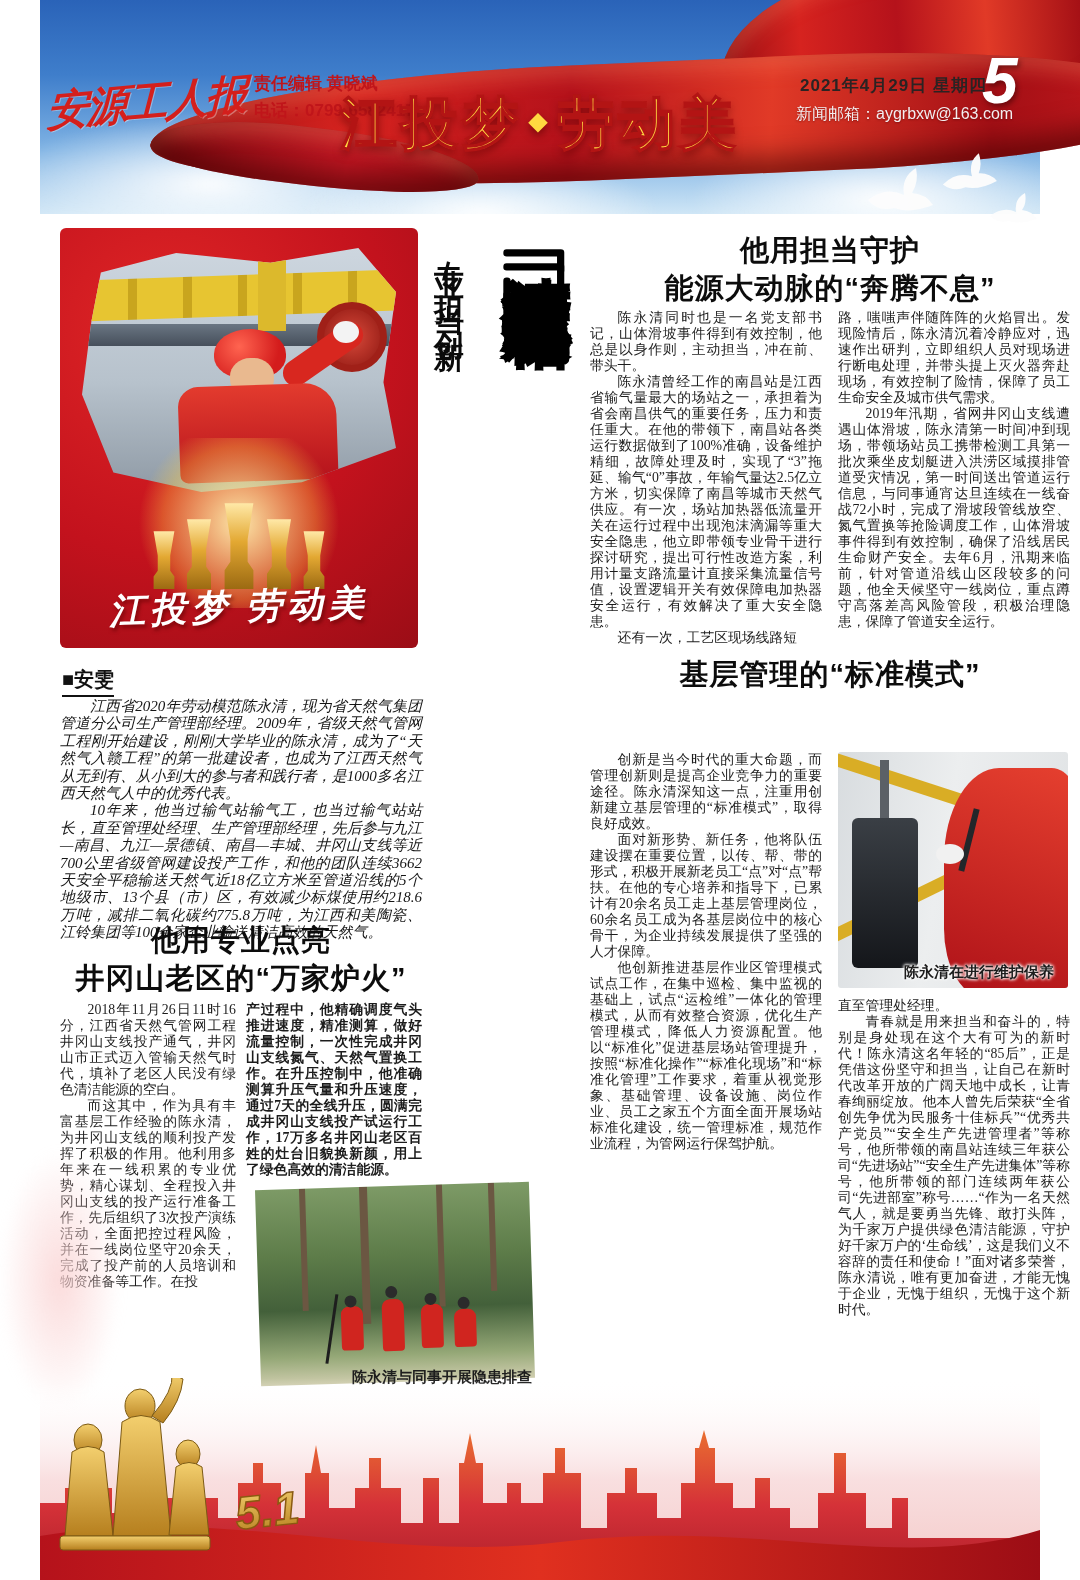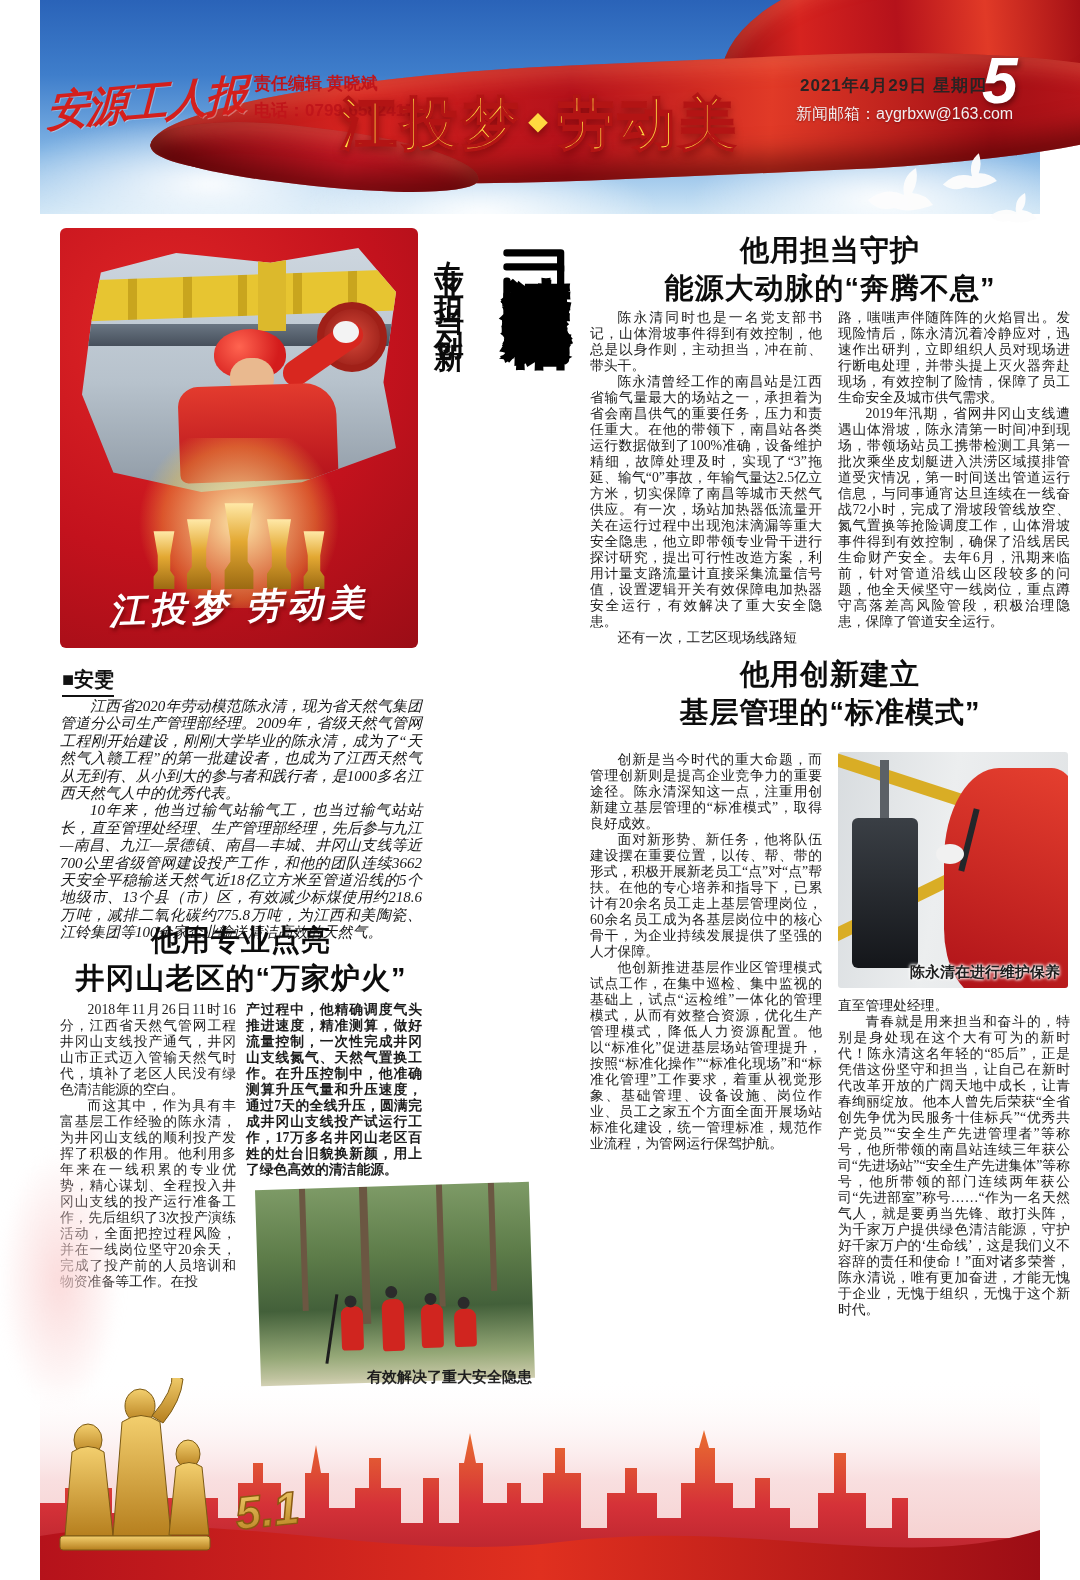--- a/index.html
+++ b/index.html
@@ -76,21 +76,21 @@
   .photoC{left:838px;top:752px;width:230px;height:236px;overflow:hidden;border-radius:3px;
           background:linear-gradient(100deg,#d8dcdf 0%,#eceeef 45%,#dfe2e4 100%);}
   .frameY{position:absolute;height:13px;width:320px;background:#d9ad25;}
   .machine{position:absolute;left:14px;top:66px;width:66px;height:150px;border-radius:6px;
           background:linear-gradient(#3a3f45,#14161a);}
   .machine-rod{position:absolute;left:42px;top:8px;width:9px;height:66px;background:#5b6066;}
   .workerC{position:absolute;right:-14px;top:16px;width:138px;height:230px;border-radius:40% 22% 10% 30%;
           background:linear-gradient(200deg,#e6402f,#ad1118);}
   .gloveC{position:absolute;right:104px;top:92px;width:28px;height:20px;background:#f1f1f1;border-radius:50%;}
   .toolC{position:absolute;right:96px;top:56px;width:6px;height:64px;background:#23262a;transform:rotate(14deg);}
-  .capC{position:absolute;right:8px;bottom:6px;text-shadow:0 0 3px #fff,0 0 3px #fff,0 0 4px #fff;margin-top:32px;}
+  .capC{position:absolute;right:14px;bottom:6px;text-shadow:0 0 3px #fff,0 0 3px #fff,0 0 4px #fff;margin-top:32px;}
   .photoA{left:258px;top:1186px;width:274px;height:196px;transform:rotate(-1.8deg);overflow:hidden;
           box-shadow:0 0 0 2px rgba(255,255,255,.8);
           background:linear-gradient(180deg,#7d9a66 0%,#5d7c49 35%,#43603a 62%,#95a877 86%,#cfcdae 100%);}
   .trunk{position:absolute;top:0;width:6px;height:62%;background:#6b5742;}
   .figA{position:absolute;bottom:17%;width:22px;height:44px;border-radius:8px 8px 4px 4px;background:#d0251f;}
   .headA{position:absolute;width:12px;height:12px;border-radius:50%;background:#2b2b2b;}
   .stick{position:absolute;bottom:10%;width:3px;height:70px;background:#1e1e1e;transform:rotate(10deg);}
   .capA{left:300px;top:1368px;width:232px;text-align:right;}
 
   .soft-pink{background:radial-gradient(closest-side,rgba(250,210,210,.8),rgba(250,220,215,0));filter:blur(6px);}
@@ -176,41 +176,40 @@
     <div class="stick" style="left:26%;"></div>
     <div class="figA" style="left:30%;"></div>
     <div class="figA" style="left:45%;height:52px;bottom:16%;"></div>
     <div class="figA" style="left:59%;"></div>
     <div class="figA" style="left:71%;height:38px;"></div>
     <div class="headA" style="left:31.5%;bottom:39%;"></div>
     <div class="headA" style="left:46.5%;bottom:43%;"></div>
     <div class="headA" style="left:60.5%;bottom:39%;"></div>
     <div class="headA" style="left:72.5%;bottom:36%;"></div>
   </div>
-  <div class="abs photo-cap capA">有效解决了重大安全隐患</div>
+  <div class="abs photo-cap capA">陈永清与同事开展隐患排查</div>
 
   <div class="abs v-kicker">专业 担当 创新</div>
   <div class="abs v-title">清洁能源「使者」的成长「秘籍」</div>
 
   <div class="abs sec-h" style="left:590px;top:232px;width:480px;">
     <div>他用担当守护</div>
     <div>能源大动脉的“奔腾不息”</div>
   </div>
   <div class="abs body-txt" style="left:590px;top:310px;width:232px;">
     <p>陈永清同时也是一名党支部书记，山体滑坡事件得到有效控制，他总是以身作则，主动担当，冲在前、带头干。</p>
     <p>陈永清曾经工作的南昌站是江西省输气量最大的场站之一，承担着为省会南昌供气的重要任务，压力和责任重大。在他的带领下，南昌站各类运行数据做到了100%准确，设备维护精细，故障处理及时，实现了“3”拖延、输气“0”事故，年输气量达2.5亿立方米，切实保障了南昌等城市天然气供应。有一次，场站加热器低流量开关在运行过程中出现泡沫滴漏等重大安全隐患，他立即带领专业骨干进行探讨研究，提出可行性改造方案，利用计量支路流量计直接采集流量信号值，设置逻辑开关有效保障电加热器安全运行，有效解决了重大安全隐患。</p>
     <p>还有一次，工艺区现场线路短</p>
   </div>
   <div class="abs body-txt" style="left:838px;top:310px;width:232px;">
     <p class="cont">路，嗤嗤声伴随阵阵的火焰冒出。发现险情后，陈永清沉着冷静应对，迅速作出研判，立即组织人员对现场进行断电处理，并带头提上灭火器奔赴现场，有效控制了险情，保障了员工生命安全及城市供气需求。</p>
     <p>2019年汛期，省网井冈山支线遭遇山体滑坡，陈永清第一时间冲到现场，带领场站员工携带检测工具第一批次乘坐皮划艇进入洪涝区域摸排管道受灾情况，第一时间送出管道运行信息，与同事通宵达旦连续在一线奋战72小时，完成了滑坡段管线放空、氮气置换等抢险调度工作，山体滑坡事件得到有效控制，确保了沿线居民生命财产安全。去年6月，汛期来临前，针对管道沿线山区段较多的问题，他全天候坚守一线岗位，重点蹲守高落差高风险管段，积极治理隐患，保障了管道安全运行。</p>
   </div>
 
   <div class="abs sec-h" style="left:590px;top:656px;width:480px;">
-    <div>他用创新建立</div>
     <div>基层管理的“标准模式”</div>
   </div>
   <div class="abs body-txt" style="left:590px;top:752px;width:232px;">
     <p>创新是当今时代的重大命题，而管理创新则是提高企业竞争力的重要途径。陈永清深知这一点，注重用创新建立基层管理的“标准模式”，取得良好成效。</p>
     <p>面对新形势、新任务，他将队伍建设摆在重要位置，以传、帮、带的形式，积极开展新老员工“点”对“点”帮扶。在他的专心培养和指导下，已累计有20余名员工走上基层管理岗位，60余名员工成为各基层岗位中的核心骨干，为企业持续发展提供了坚强的人才保障。</p>
     <p>他创新推进基层作业区管理模式试点工作，在集中巡检、集中监视的基础上，试点“运检维”一体化的管理模式，从而有效整合资源，优化生产管理模式，降低人力资源配置。他以“标准化”促进基层场站管理提升，按照“标准化操作”“标准化现场”和“标准化管理”工作要求，着重从视觉形象、基础管理、设备设施、岗位作业、员工之家五个方面全面开展场站标准化建设，统一管理标准，规范作业流程，为管网运行保驾护航。</p>
   </div>
 
   <div class="abs photoC">
     <div class="frameY" style="left:-30px;top:44px;transform:rotate(18deg);"></div>

